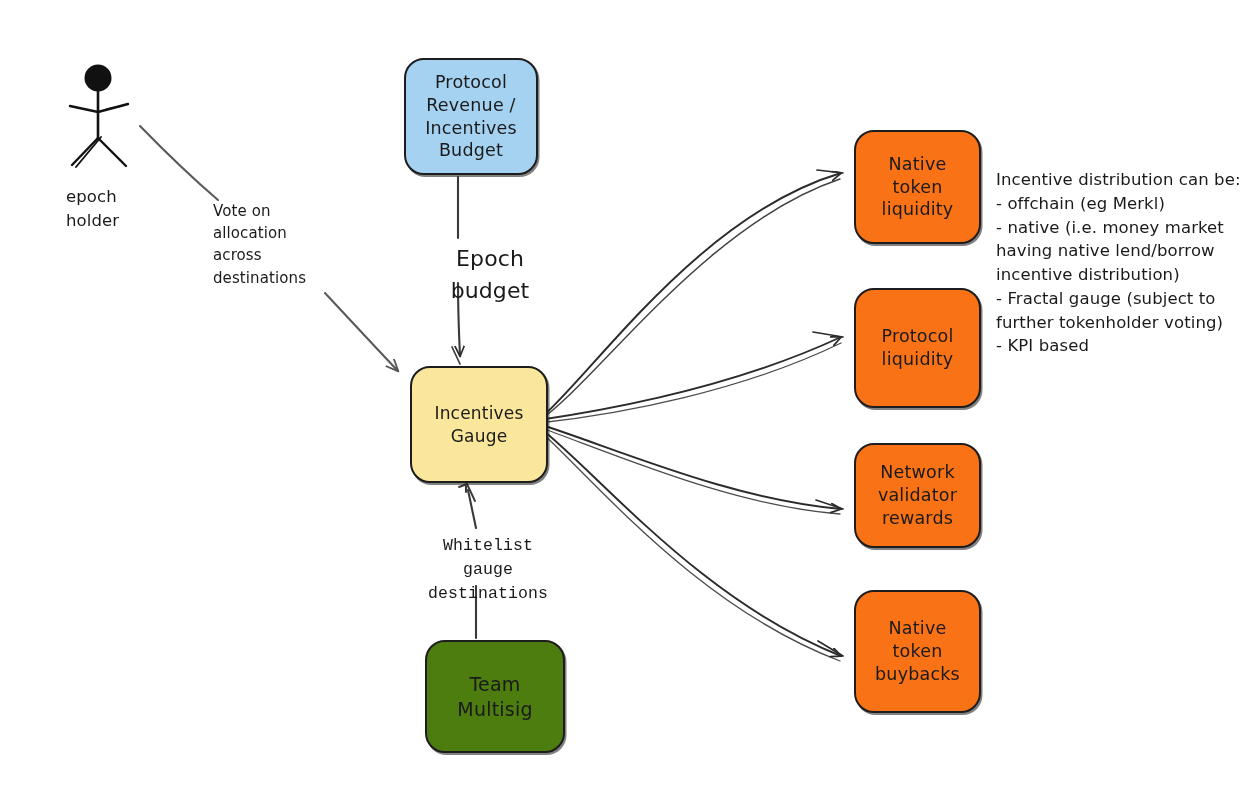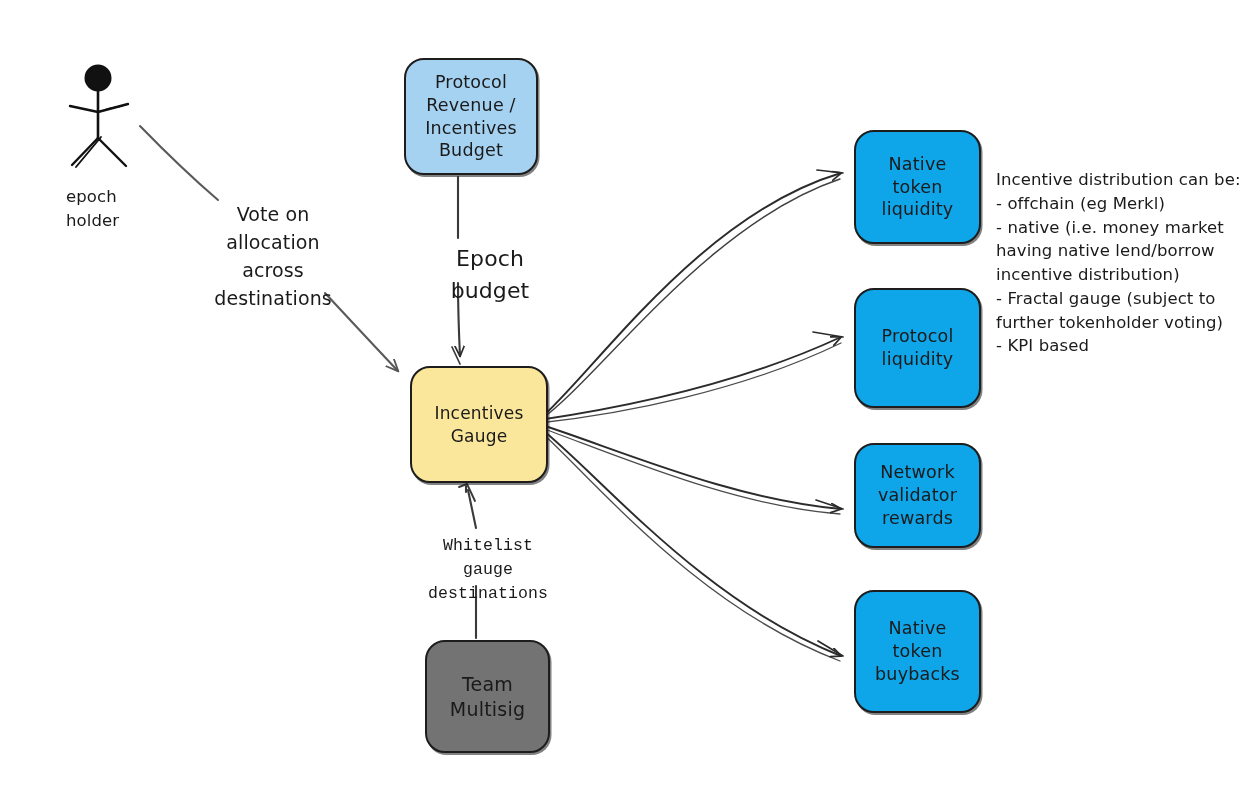--- a/index.html
+++ b/index.html
@@ -51,26 +51,26 @@
     left: 394px; top: 58px; width: 134px; height: 117px;
     background: #a6d2f2;
     font-size: 17.5px;
   }
   .node-gauge {
     left: 400px; top: 366px; width: 138px; height: 117px;
     background: #fae79b;
     font-size: 17px;
   }
   .node-multisig {
-    left: 415px; top: 640px; width: 125px; height: 113px;
-    background: #737373;
+    left: 415px; top: 640px; width: 140px; height: 113px;
+    background: #4d7c0f;
     font-size: 19px;
   }
   .node-dest {
-    background: #0ea5e9;
+    background: #f97316;
     font-size: 17.5px;
     width: 127px;
     left: 844px;
   }
   .dest-0 { top: 130px; height: 114px; }
   .dest-1 { top: 288px; height: 120px; }
   .dest-2 { top: 443px; height: 105px; }
   .dest-3 { top: 590px; height: 123px; }
 
   
@@ -82,22 +82,22 @@
     line-height: 1.42;
     letter-spacing: 0.1px;
   }
   .label-venft {
     left: 66px; top: 185px;
     font-size: 16.5px;
     line-height: 1.45;
   }
   .label-vote {
     left: 213px; top: 200px;
-    font-size: 19px;
-    text-align: center;
+    font-size: 15px;
+    text-align: left;
     line-height: 1.48;
     width: 120px;
   }
   .label-epoch {
     left: 440px; top: 243px;
     font-size: 22px;
     text-align: center;
     line-height: 1.46;
     width: 100px;
   }

